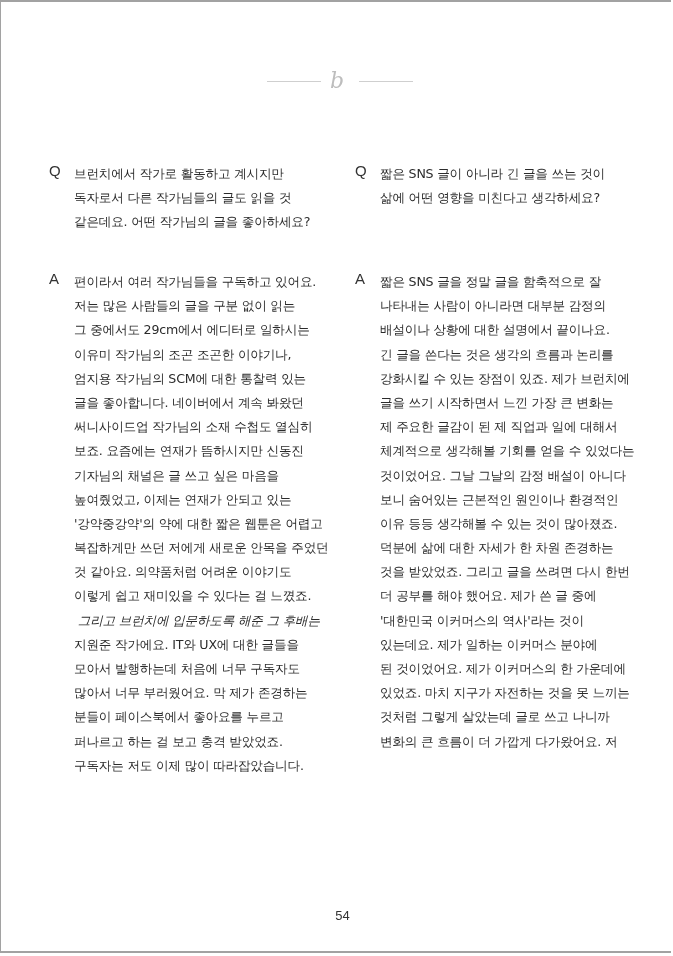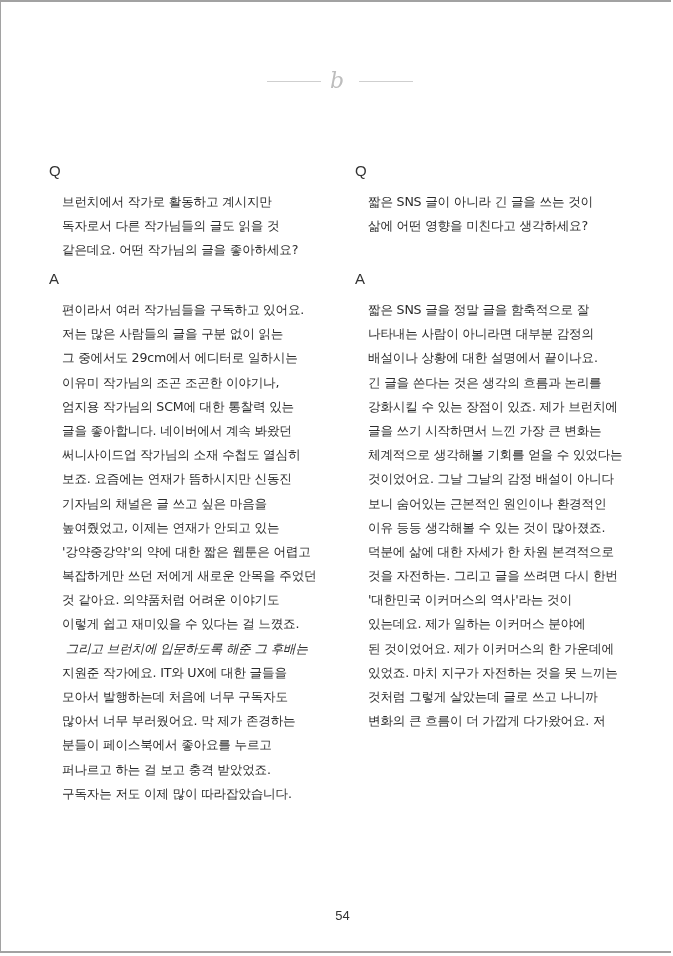--- a/index.html
+++ b/index.html
@@ -63,26 +63,25 @@
     }
     .marker {
       position: absolute;
       left: 0;
       font-family: "Liberation Sans", sans-serif;
       font-size: 15px;
       color: #333;
     }
     .lines {
       position: absolute;
-      left: 13px;
+      left: 25px;
       font-size: 12.6px;
       line-height: 24.2px;
       white-space: nowrap;
       letter-spacing: -0.2px;
-      margin-top: 28px;
     }
     .lines div { height: 24.2px; }
     .q { top: 160px; }
     .a { top: 268px; }
     .page-number {
       position: absolute;
       top: 906px;
       left: 0;
       width: 683px;
       text-align: center;
@@ -151,26 +150,28 @@
 
     <div class="qa a">
       <span class="marker">A</span>
       <div class="lines">
         <div>짧은 SNS 글을 정말 글을 함축적으로 잘</div>
         <div>나타내는 사람이 아니라면 대부분 감정의</div>
         <div>배설이나 상황에 대한 설명에서 끝이나요.</div>
         <div>긴 글을 쓴다는 것은 생각의 흐름과 논리를</div>
         <div>강화시킬 수 있는 장점이 있죠. 제가 브런치에</div>
         <div>글을 쓰기 시작하면서 느낀 가장 큰 변화는</div>
+        <div>제 주요한 글감이 된 제 직업과 일에 대해서</div>
         <div>체계적으로 생각해볼 기회를 얻을 수 있었다는</div>
         <div>것이었어요. 그날 그날의 감정 배설이 아니다</div>
         <div>보니 숨어있는 근본적인 원인이나 환경적인</div>
         <div>이유 등등 생각해볼 수 있는 것이 많아졌죠.</div>
-        <div>덕분에 삶에 대한 자세가 한 차원 본격적으로</div>
-        <div>것을 자전하는. 그리고 글을 쓰려면 다시 한번</div>
+        <div>덕분에 삶에 대한 자세가 한 차원 존경하는</div>
+        <div>것을 받았었죠. 그리고 글을 쓰려면 다시 한번</div>
+        <div>더 공부를 해야 했어요. 제가 쓴 글 중에</div>
         <div>'대한민국 이커머스의 역사'라는 것이</div>
         <div>있는데요. 제가 일하는 이커머스 분야에</div>
         <div>된 것이었어요. 제가 이커머스의 한 가운데에</div>
         <div>있었죠. 마치 지구가 자전하는 것을 못 느끼는</div>
         <div>것처럼 그렇게 살았는데 글로 쓰고 나니까</div>
         <div>변화의 큰 흐름이 더 가깝게 다가왔어요. 저</div>
       </div>
     </div>
   </div>
 

